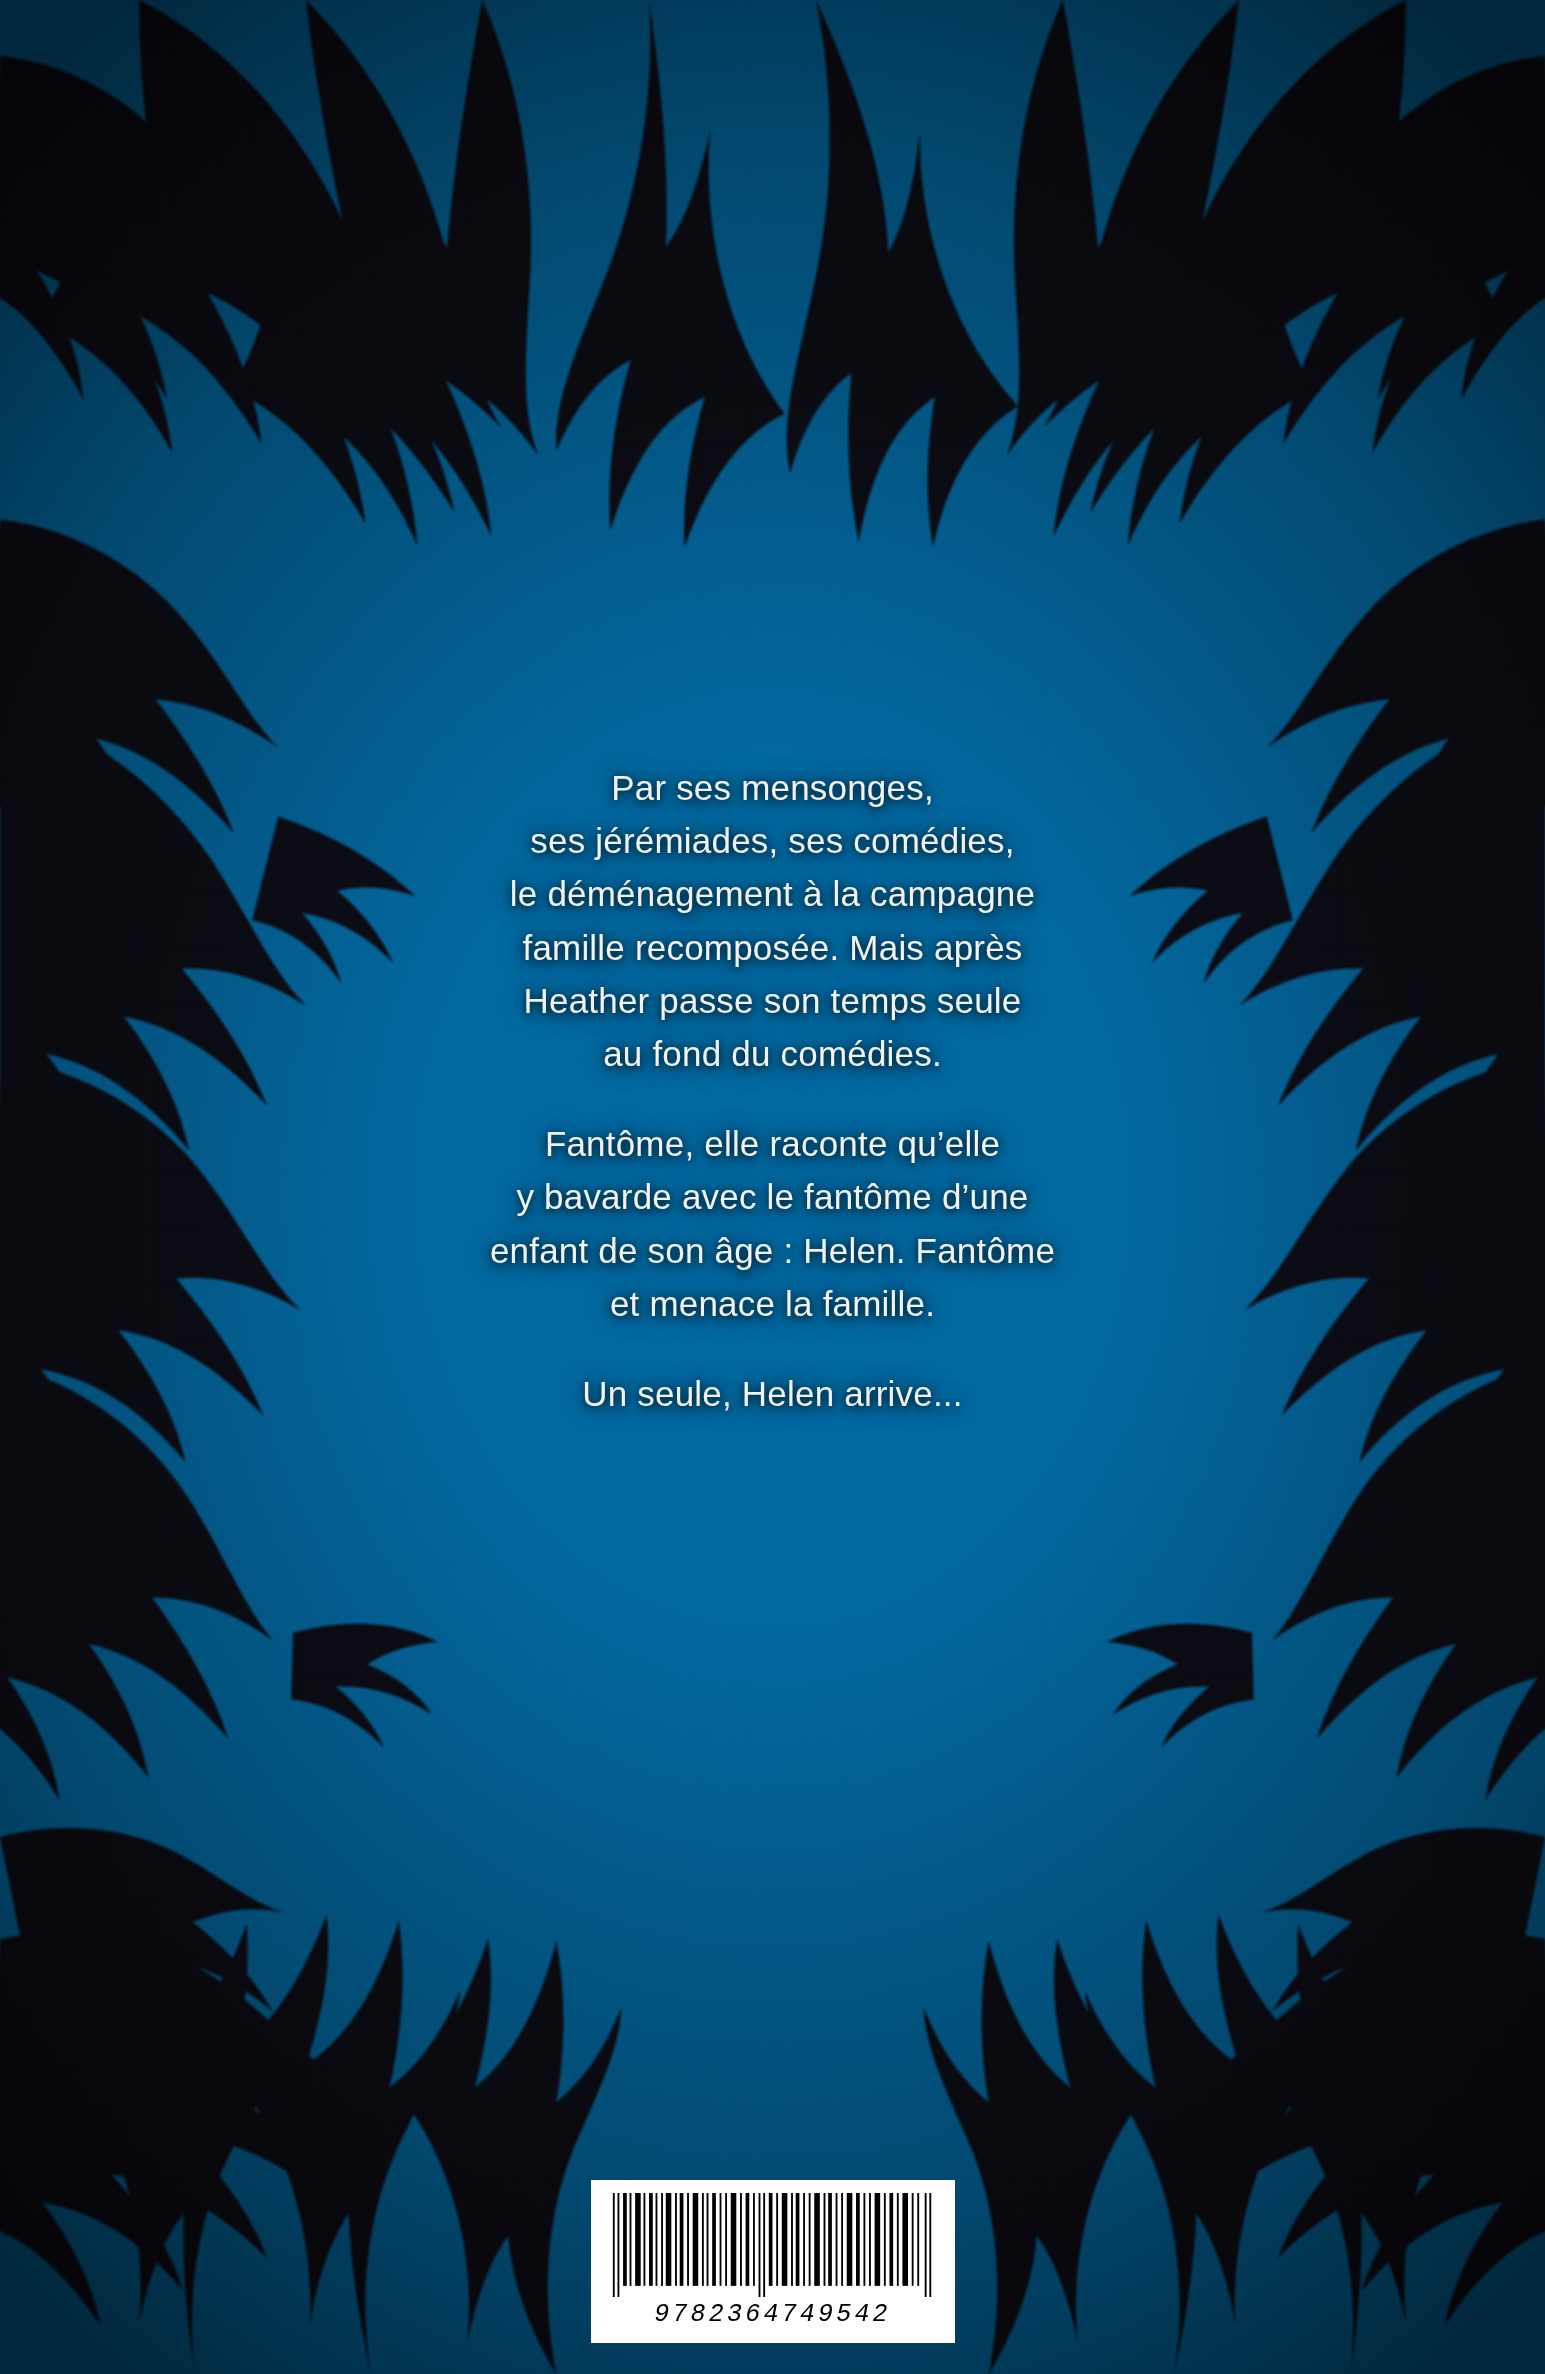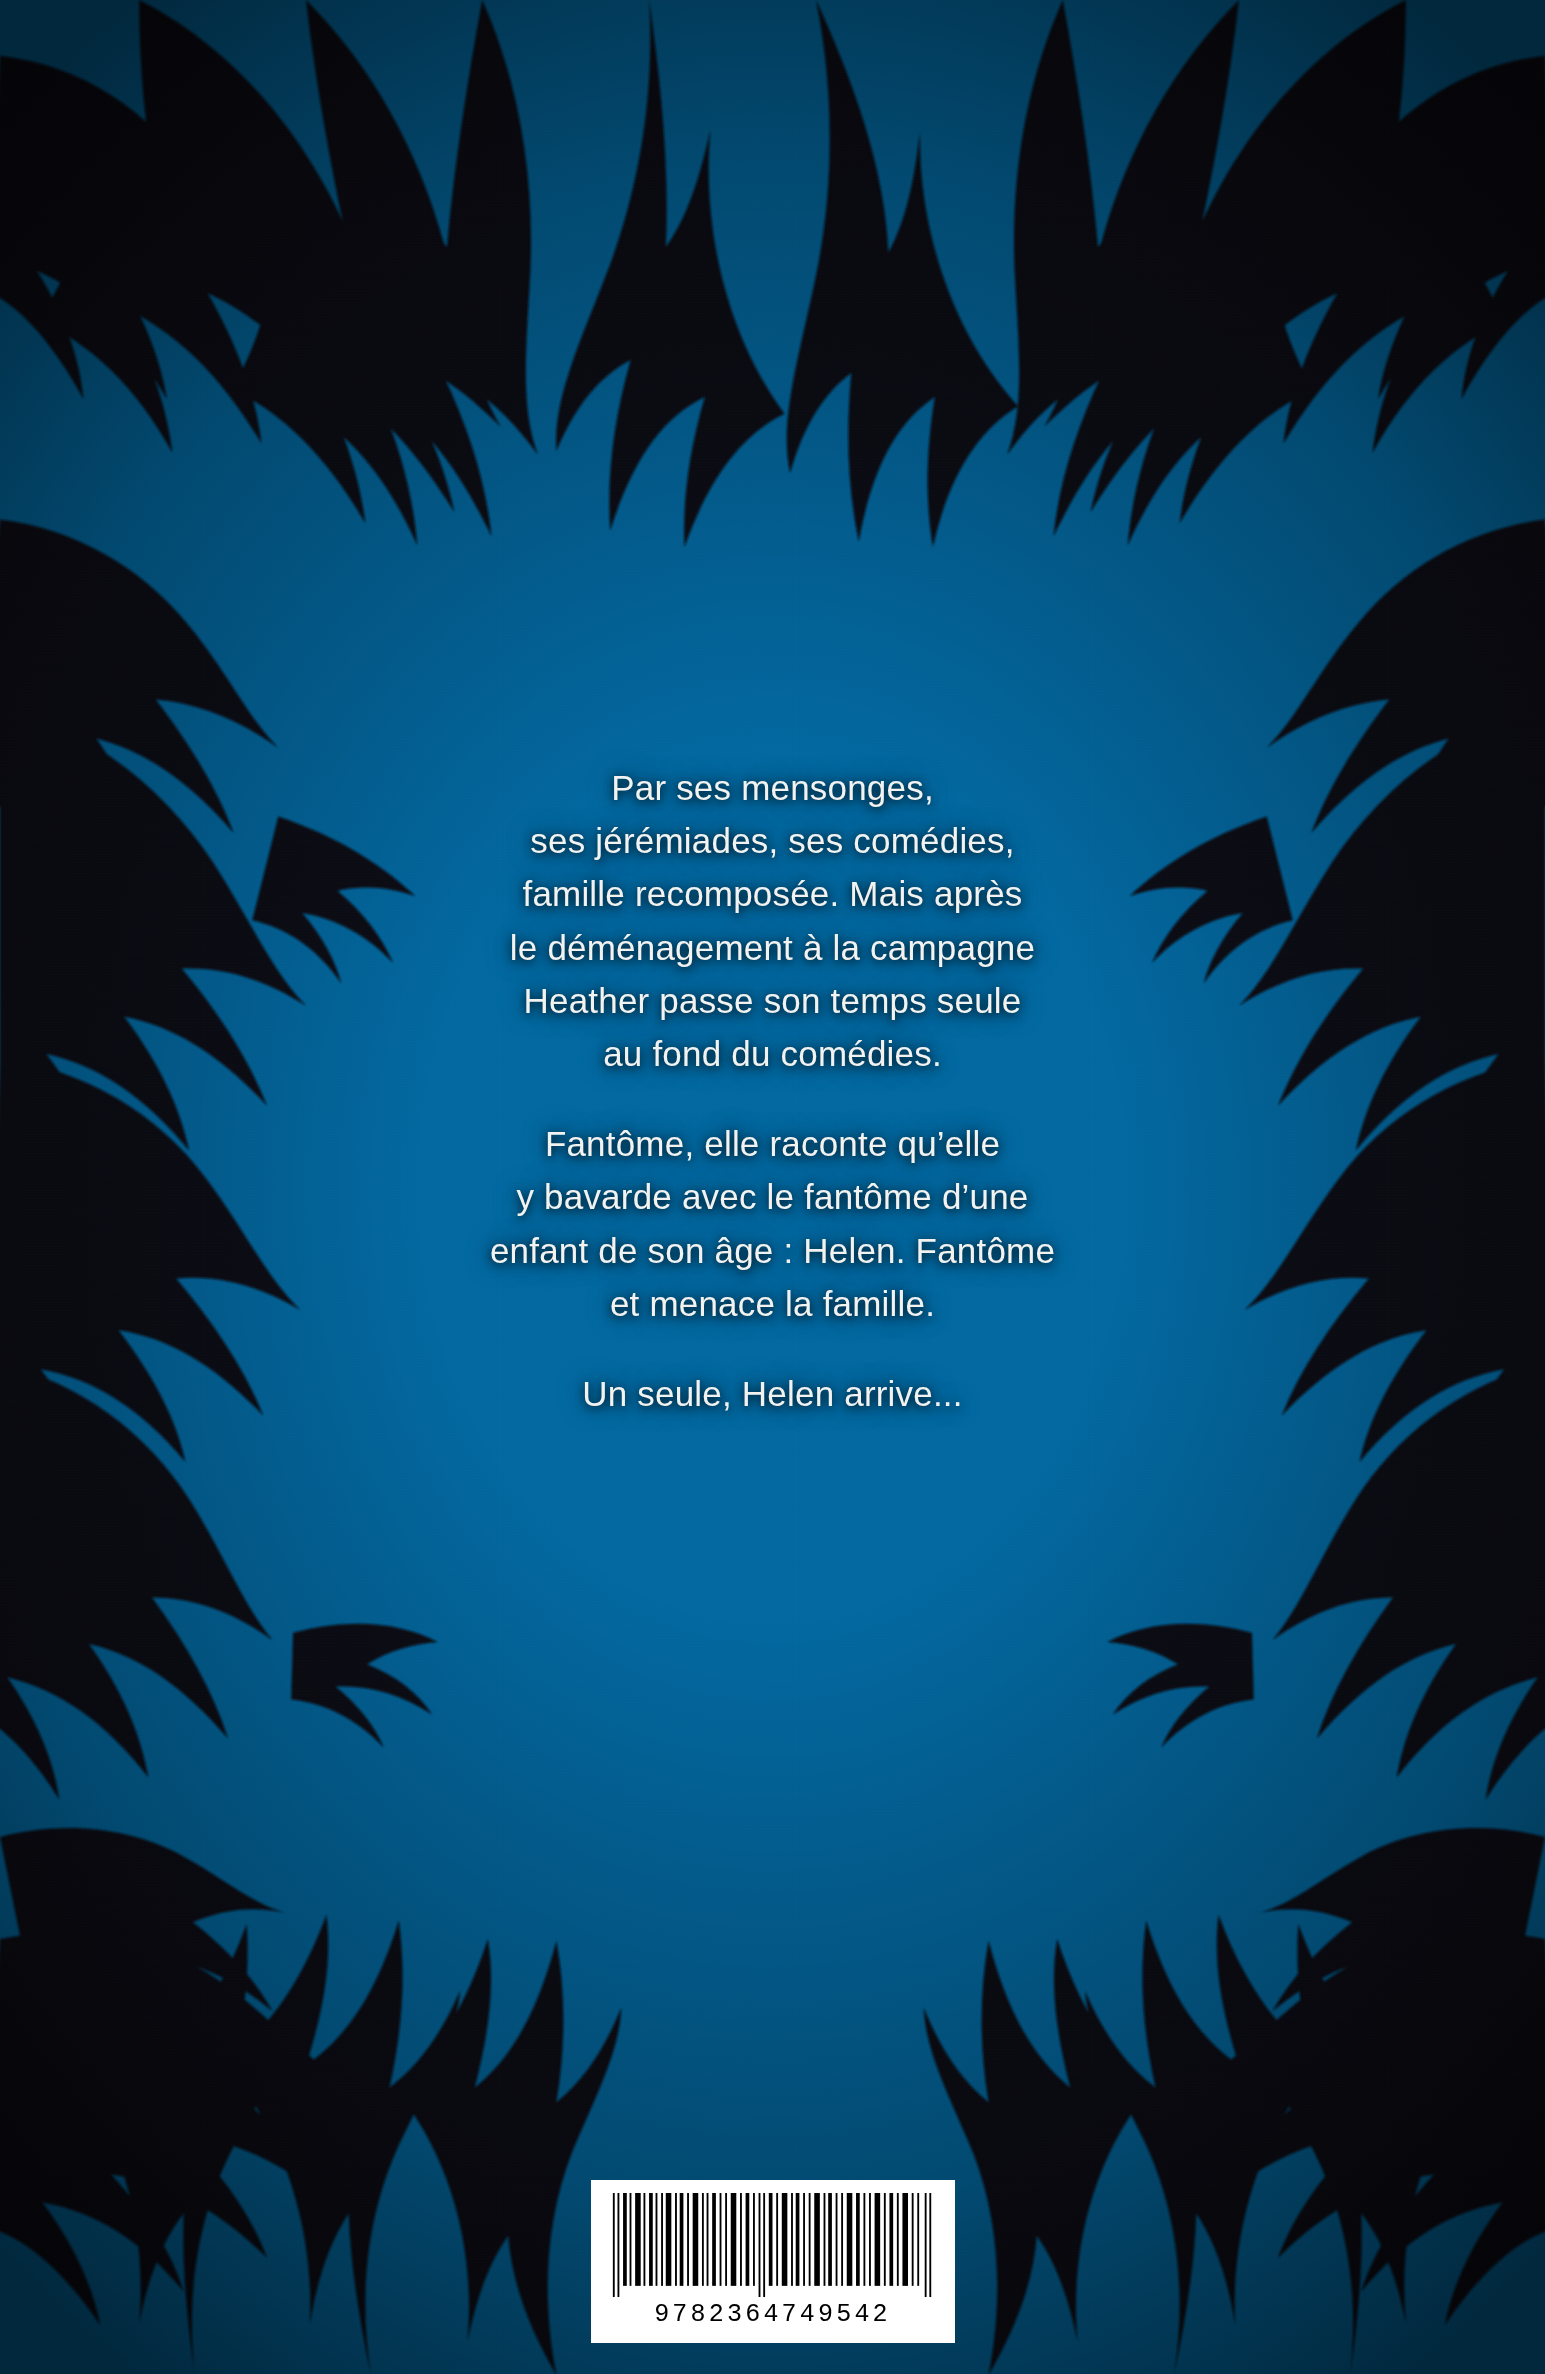--- a/index.html
+++ b/index.html
@@ -98,20 +98,21 @@
     height: 104px;
     display: block;
   }
   .barcode-digits {
     margin-top: 2.8px;
     font-family: "Liberation Mono", monospace;
     font-size: 25px;
     letter-spacing: 3.2px;
     color: #000;
     font-weight: 400;
+    font-style: italic;
   }
 </style>
 </head>
 <body>
 
 <div class="page">
 
   <div class="bg-base"></div>
 
   <div class="branches">
@@ -167,22 +168,22 @@
     </svg>
   </div>
 
   <div class="bg-noise"></div>
   <div class="bg-vignette"></div>
 
   <div class="blurb">
     <p>
       <span class="line">Par ses mensonges,</span>
       <span class="line">ses jérémiades, ses comédies,</span>
+      <span class="line">le déménagement à la campagne</span>
       <span class="line">famille recomposée. Mais après</span>
-      <span class="line">le déménagement à la campagne</span>
       <span class="line">Heather passe son temps seule</span>
       <span class="line">au fond du comédies.</span>
     </p>
     <p>
       <span class="line">Fantôme, elle raconte qu’elle</span>
       <span class="line">y bavarde avec le fantôme d’une</span>
       <span class="line">enfant de son âge : Helen. Fantôme</span>
       <span class="line">et menace la famille.</span>
     </p>
     <p>

